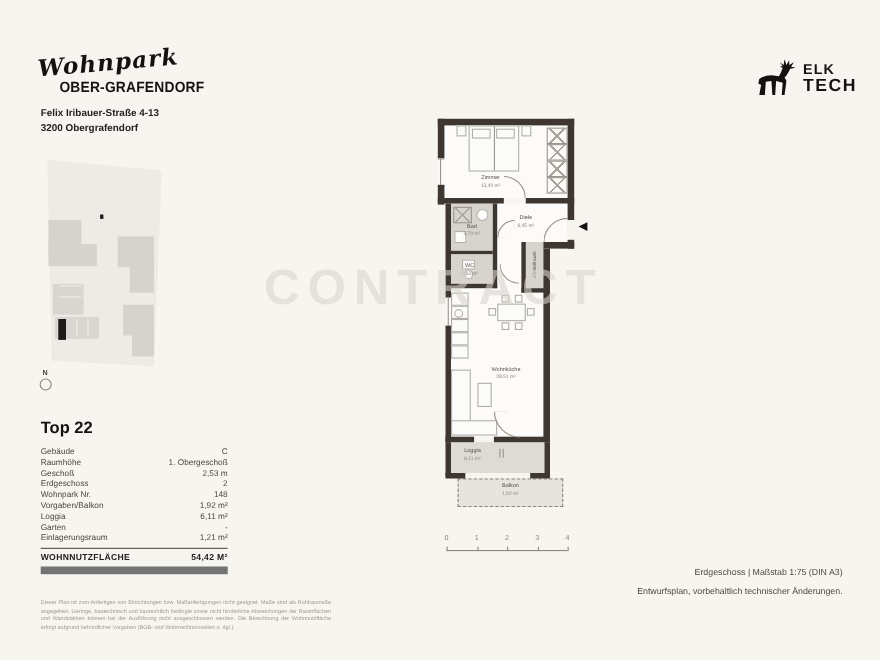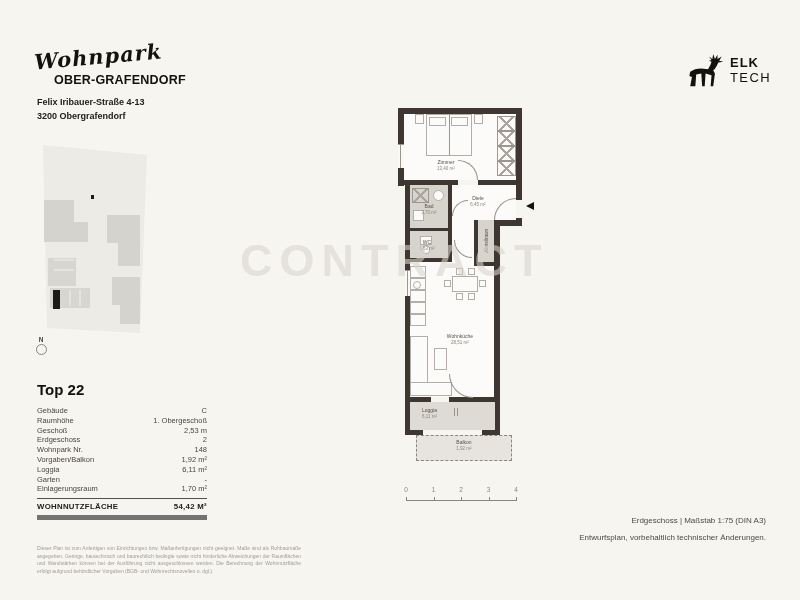--- a/index.html
+++ b/index.html
@@ -9,34 +9,34 @@
   
   .brand-script{left:34px;top:44px;font-family:"DejaVu Serif",serif;font-style:italic;font-weight:700;
         font-size:21px;transform:rotate(-5deg);letter-spacing:1px;color:#14120f;}
   .brand-name{left:54px;top:72px;font-size:13.5px;font-weight:800;letter-spacing:.2px;
         transform:scaleX(.93);transform-origin:left;color:#14120f;}
   .addr{left:37px;font-size:9px;font-weight:700;color:#23211e;}
   
   .elklogo{left:680px;top:48px;width:100px;height:48px;}
   .elklogo svg{position:absolute;left:0;top:4px;}
   .elk-txt{position:absolute;left:50px;top:7px;font-weight:800;font-size:13px;letter-spacing:1px;color:#14120f;}
-  .tech-txt{position:absolute;left:50px;top:22px;font-weight:400;font-size:13px;letter-spacing:1.4px;color:#14120f;}
+  .tech-txt{position:absolute;left:50px;top:22px;font-weight:700;font-size:16px;letter-spacing:1.4px;color:#14120f;}
   
   .siteplan{left:36px;top:140px;width:112px;height:196px;}
   .compass{left:33px;top:336px;width:16px;height:24px;text-align:center;}
   .compass .n{font-size:6.5px;font-weight:700;color:#45413c;}
   .compass .circ{width:9px;height:9px;border:1px solid#8a867f;border-radius:50%;margin:1px auto 0;}
   
   .unit-title{left:37px;top:381px;font-size:15px;font-weight:800;color:#14120f;}
   .unittable{left:37px;top:406px;width:170px;font-size:7.5px;color:#4b4742;}
   .trow{display:flex;justify-content:space-between;height:9.8px;line-height:9.8px;}
   .trow .val{text-align:right;}
   .tdivider{border-top:1px solid #55514b;margin-top:4px;}
   .trow.total{font-weight:800;font-size:7.8px;letter-spacing:.3px;text-transform:uppercase;
-        height:16px;line-height:16px;color:#23211e;border-bottom:5px solid #737373;}
+        height:16px;line-height:16px;color:#23211e;border-bottom:7px solid #737373;}
   
   .watermark{left:240px;top:236px;width:310px;z-index:4;color:#d9d5cd;opacity:.58;pointer-events:none;}
   .wm1{font-size:57px;font-weight:600;letter-spacing:26px;margin-left:34px;line-height:62px;}
   .wm2{font-size:45px;font-weight:600;letter-spacing:7px;line-height:50px;}
   
   .plan{left:386px;top:100px;width:152px;height:380px;z-index:1;}
   .w{position:absolute;background:#3e3731;}
   .fillw{position:absolute;background:#fcfbf9;}
   .fillg{position:absolute;background:#d7d4ce;}
   .win{position:absolute;background:#faf9f6;border-top:1px solid #9a958d;border-bottom:1px solid #9a958d;}
@@ -140,21 +140,21 @@
     <div class="trow">
         <span>Loggia</span>
         <span class="val">6,11 m²</span>
       </div>
     <div class="trow">
         <span>Garten</span>
         <span class="val">-</span>
       </div>
     <div class="trow">
         <span>Einlagerungsraum</span>
-        <span class="val">1,70 m²</span>
+        <span class="val">1,21 m²</span>
       </div>
     <div class="tdivider"></div>
     <div class="trow total">
         <span>Wohnnutzfläche</span>
         <span class="val">54,42 m²</span>
       </div>
   </div>
 
   <div class="abs watermark">
     <div class="wm2">CONTRACT</div>

